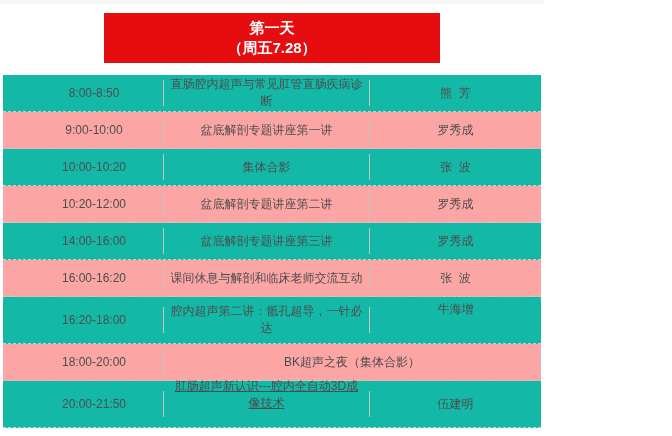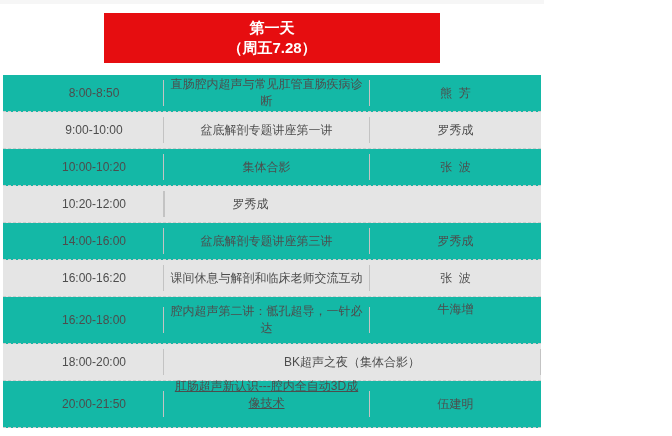--- a/index.html
+++ b/index.html
@@ -41,21 +41,21 @@
   .row {
     position: relative;
     display: flex;
     align-items: center;
     height: 36px;
     border-bottom: 1px dashed #cccccc;
     font-size: 12px;
     color: #4d4d4d;
   }
   .row.tone-light { background: #14b8a6; justify-content: space-between; }
-  .row.tone-pink  { background: #e5e5e5; }
+  .row.tone-pink  { background: #fca5a5; }
   .row.tall { height: 46px; }
   .row.gap-before { }
   .cell-time {
     flex: 0 0 160px;
     box-sizing: border-box;
     padding-left: 22px;
     text-align: center;
   }
   .cell-title {
     flex: 1 1 auto;
@@ -109,20 +109,21 @@
     <div class="cell-time">10:00-10:20</div>
     <div class="vdiv"></div>
     <div class="cell-title">集体合影</div>
     <div class="vdiv"></div>
     <div class="cell-speaker">张  波</div>
   </div>
 
   <div class="row tone-pink">
     <div class="cell-time">10:20-12:00</div>
     <div class="vdiv"></div>
+    <div class="cell-title">盆底解剖专题讲座第二讲</div>
     <div class="vdiv"></div>
     <div class="cell-speaker">罗秀成</div>
   </div>
 
   <div class="row tone-light">
     <div class="cell-time">14:00-16:00</div>
     <div class="vdiv"></div>
     <div class="cell-title">盆底解剖专题讲座第三讲</div>
     <div class="vdiv"></div>
     <div class="cell-speaker">罗秀成</div>

